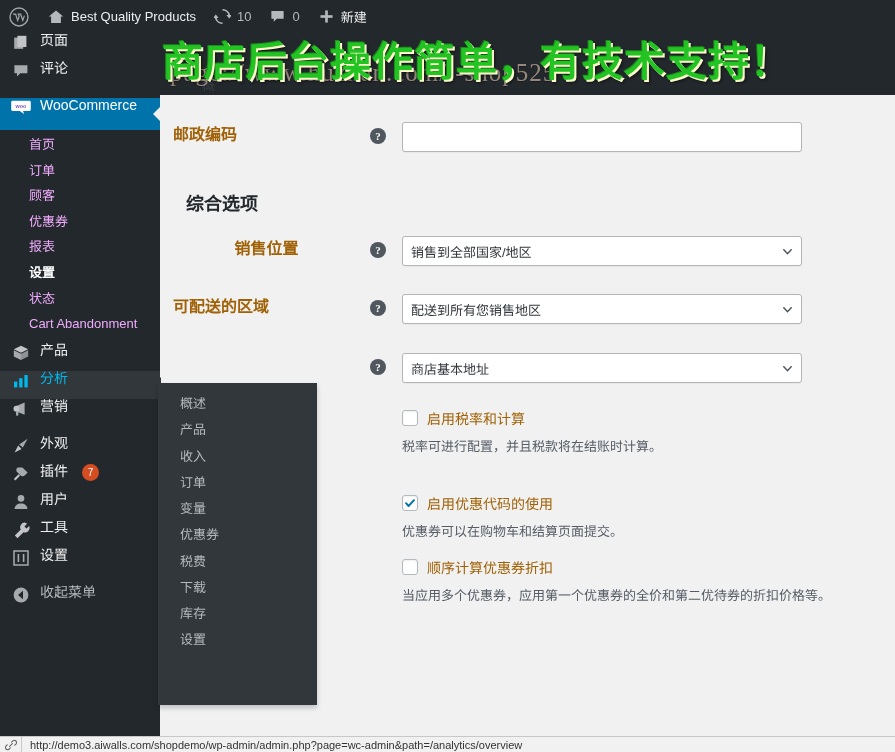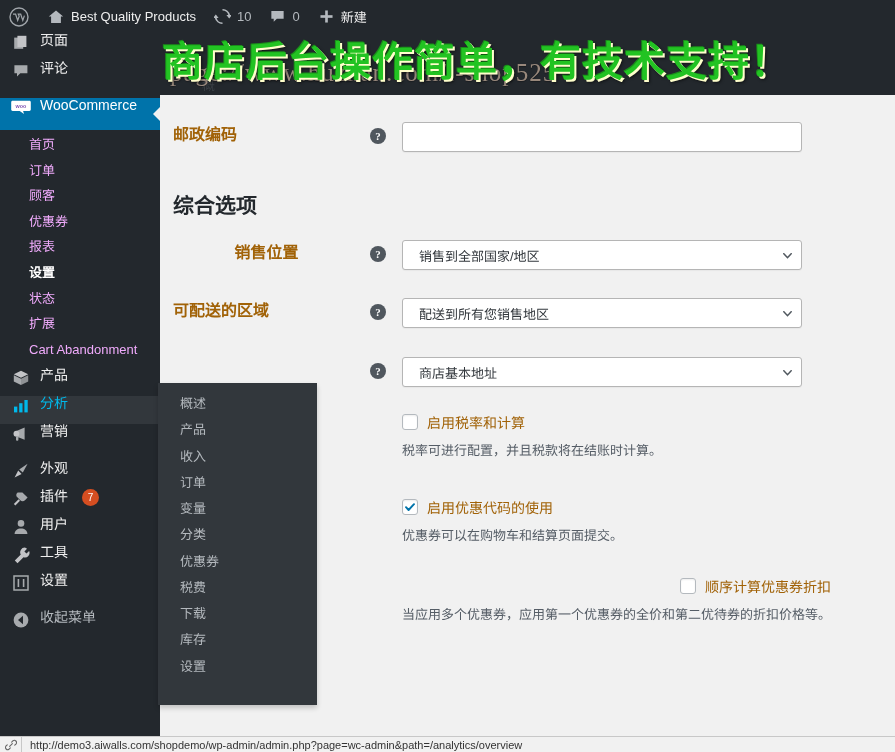--- a/index.html
+++ b/index.html
@@ -152,36 +152,37 @@
     flex: 0 0 16px; cursor: help;
     font-family: "Liberation Serif", serif;
   }
   .fake-select, .fake-input {
     width: 400px; height: 30px;
     background: #fff;
     border: 1px solid #b5b5b5;
     border-radius: 3px;
     font-size: 13px; color: #32373c;
     display: flex; align-items: center;
-    padding: 0 16px;
+    padding: 0 8px;
     box-shadow: 0 1px 1px rgba(0,0,0,0.04);
     position: relative;
   }
   .fake-select { cursor: pointer; padding-right: 28px; }
   .fake-select .chev {
     position: absolute; right: 9px; top: 50%;
     transform: translateY(-50%);
     width: 10px; height: 10px;
   }
   .fake-select .chev svg { display:block; }
   .fake-input { background:#fff; cursor: text; }
 
   .section-head {
-    font-size: 21px; font-weight: bold; color: #23282d;
+    font-size: 18px; font-weight: bold; color: #23282d;
     padding: 22px 0 4px 13px;
+    margin-left: 13px;
   }
 
   .cb-row {
     display: flex; align-items: center;
     padding: 4px 0 0 0;
   }
   .cbox {
     width: 16px; height: 16px;
     border: 1px solid #b4b9be;
     background: #fff;
@@ -351,21 +352,20 @@
     </div>
 
     <div class="submenu-inline">
       <span class="sm-item">首页</span>
       <span class="sm-item">订单</span>
       <span class="sm-item">顾客</span>
       <span class="sm-item">优惠券</span>
       <span class="sm-item">报表</span>
       <span class="sm-item cur">设置</span>
       <span class="sm-item">状态</span>
-      <span class="sm-item">扩展</span>
       <span class="sm-item">Cart Abandonment</span>
     </div>
 
     <div class="menu-top">
       <span class="mt-ico">
         <svg width="18" height="18" viewBox="0 0 18 18">
           <path d="M9 1.8 16.2 5.3 9 8.8 1.8 5.3z" fill="#c3c4c7"></path>
           <path d="M1.8 6.3 9 9.8v6.3l-7.2-3.5z" fill="#a7aaad"></path>
           <path d="M16.2 6.3 9 9.8v6.3l7.2-3.5z" fill="#8f9295"></path>
         </svg>
@@ -562,21 +562,21 @@
             <div class="cb-row">
               <span class="cbox checked">
                 <svg width="12" height="12" viewBox="0 0 12 12">
                     <path d="M2 6.2 L4.6 9 L10 3.2" fill="none" stroke="#0073aa" stroke-width="1.9" stroke-linecap="round" stroke-linejoin="round"></path>
                   </svg>
               </span>
               <span class="cb-label">启用优惠代码的使用</span>
             </div>
             <div class="cb-desc">优惠券可以在购物车和结算页面提交。</div>
 
-            <div class="cb-row" style="margin-top:27px;justify-content:flex-end;">
+            <div class="cb-row" style="margin-top:12px;">
               <span class="cbox">
                 
               </span>
               <span class="cb-label">顺序计算优惠券折扣</span>
             </div>
             <div class="cb-desc">当应用多个优惠券，应用第一个优惠券的全价和第二优待券的折扣价格等。</div>
           </div>
         </div>
       </div>
 
@@ -584,21 +584,20 @@
 
     </div>
   </div>
 
   <div id="flyout">
     <span class="fly-item">概述</span>
     <span class="fly-item">产品</span>
     <span class="fly-item">收入</span>
     <span class="fly-item">订单</span>
     <span class="fly-item">变量</span>
-    <span class="fly-item">分类</span>
     <span class="fly-item">优惠券</span>
     <span class="fly-item">税费</span>
     <span class="fly-item">下载</span>
     <span class="fly-item">库存</span>
     <span class="fly-item">设置</span>
   </div>
 
   <div id="watermark-band">
     <div id="wm-ghost">概</div>
     <div id="wm-url">page://www.huzhan.com/i-shop525</div>

